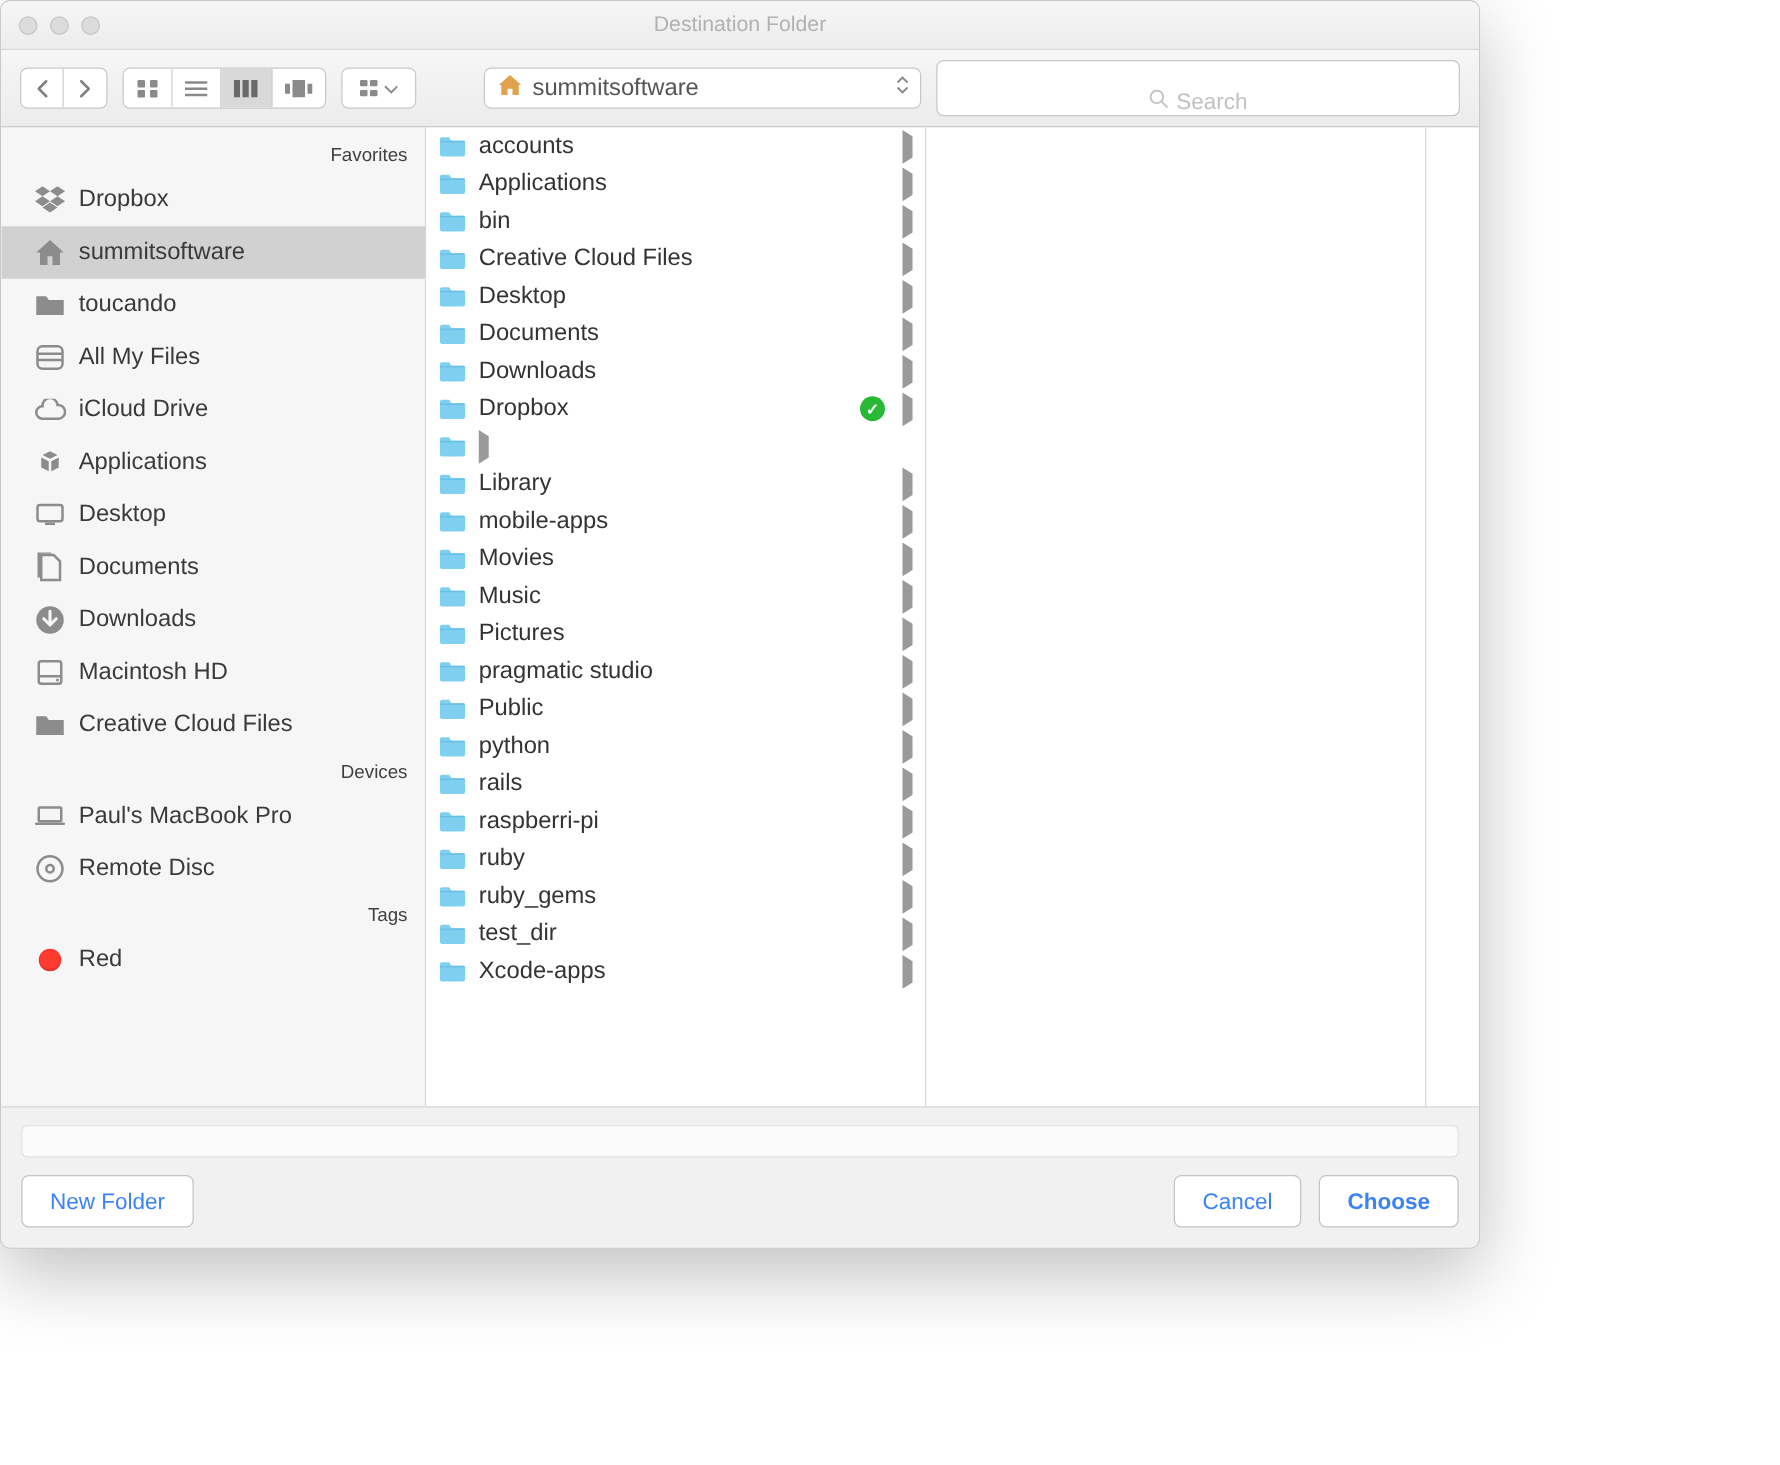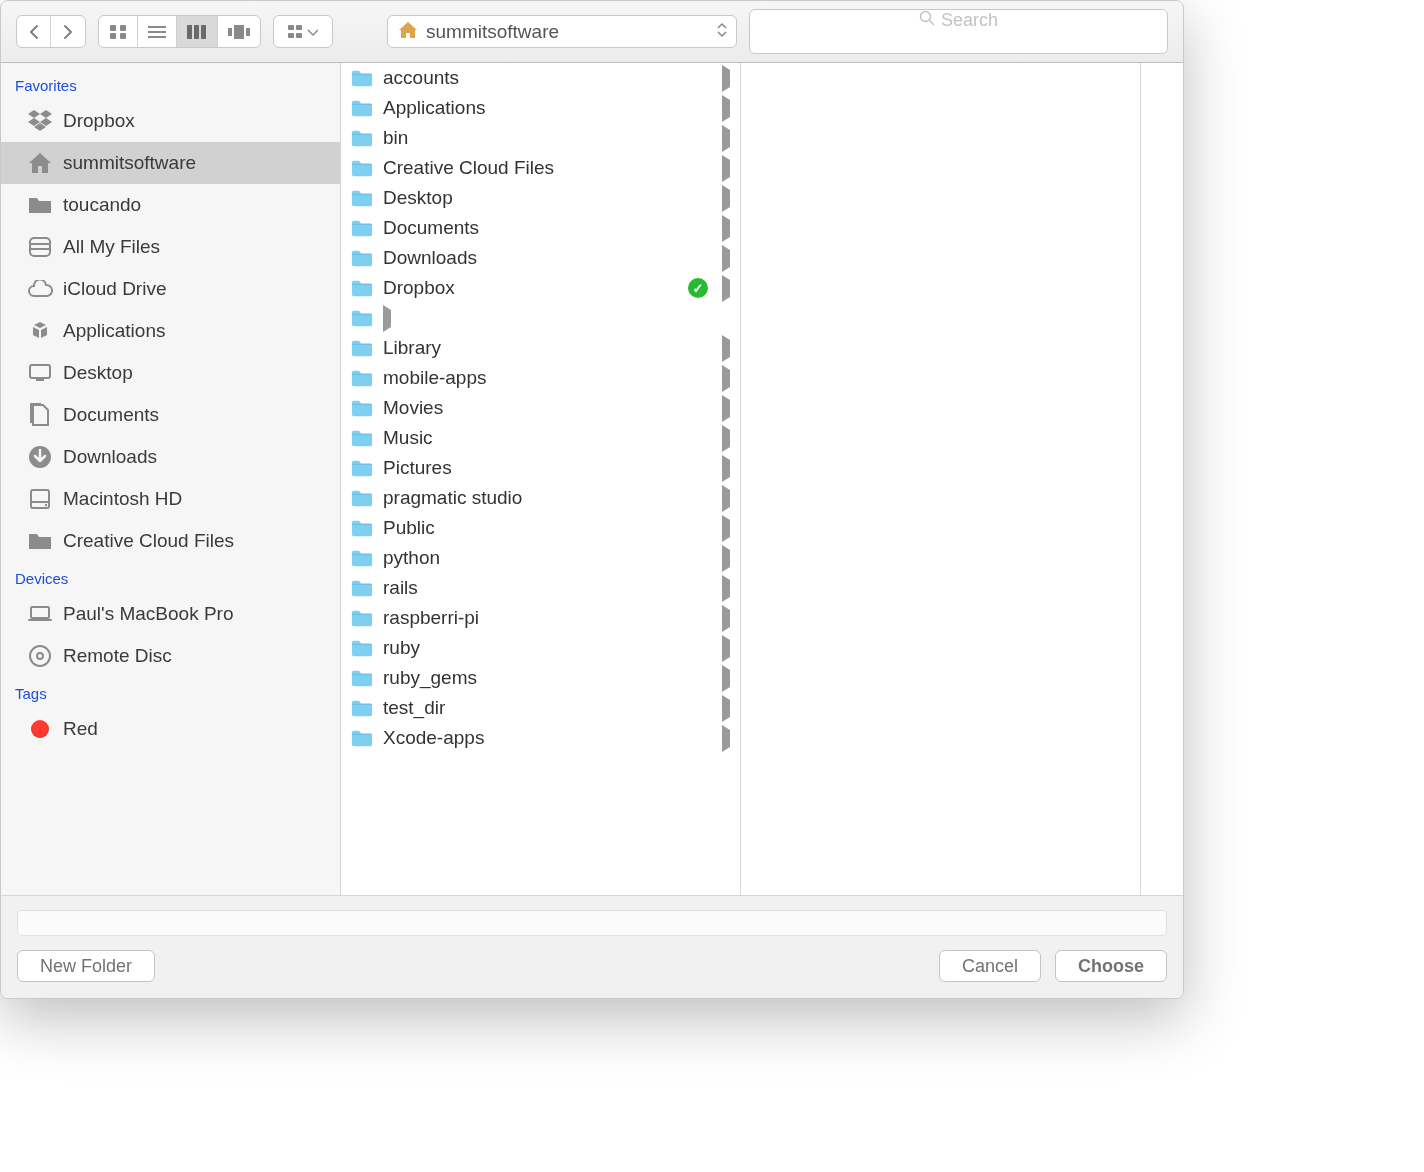--- a/index.html
+++ b/index.html
@@ -14,52 +14,60 @@
 .toolbar { height:62px; background:linear-gradient(#f6f6f6,#ececec); border-bottom:1px solid #bdbdbd; display:flex; align-items:center; padding:0 15px; gap:12px; }
 .seg { display:flex; border:1px solid #c8c8c8; border-radius:6px; overflow:hidden; background:#fff; height:33px; }
 .seg > div { display:flex; align-items:center; justify-content:center; border-right:1px solid #d0d0d0; padding:0 10px; }
 .seg > div:last-child { border-right:none; }
 .seg > div.active { background:#d9d9d9; }
 .nav-arrow { width:34px; }
 .nav-arrow svg, .view svg, .arrange svg { display:block; }
 .pathctrl { flex:0 0 350px; height:33px; border:1px solid #c8c8c8; border-radius:6px; background:#fff; display:flex; align-items:center; padding:0 10px; position:relative; }
 .pathctrl .label { font-size:19px; color:#555; margin-left:8px; }
 .pathctrl .stepper { position:absolute; right:8px; }
-.searchbox { flex:1; height:45px; border:1px solid #c8c8c8; border-radius:6px; background:#fff; display:flex; align-items:flex-start; justify-content:center; gap:6px; }
+.searchbox { flex:1; height:45px; border:1px solid #c8c8c8; border-radius:6px; background:#fff; display:flex; align-items:flex-end; justify-content:center; gap:6px; }
 .searchbox .ph { font-size:18px; color:#c2c2c2; }
 
 .body { flex:1; display:flex; min-height:0; }
 .sidebar { width:340px; background:#f6f6f6; border-right:1px solid #d6d6d6; overflow-y:auto; padding-top:6px; }
-.section-title { font-size:15px; color:#1d4ed8; padding:8px 14px 6px; }
+.section-title { font-size:15px; color:#404040; padding:8px 14px 6px;text-align:right; }
 .sb-item { display:flex; align-items:center; gap:10px; padding:5px 14px 5px 26px; font-size:19px; color:#3a3a3a; height:42px; }
 .sb-item.selected { background:#d1d1d1; }
 .sb-item .ic { width:26px; height:26px; display:flex; align-items:center; justify-content:center; flex-shrink:0; }
 .tag-dot { width:18px; height:18px; border-radius:50%; background:#ff3b30; box-shadow:inset 0 -1px 2px rgba(0,0,0,.2); }
 
 .columns { flex:1; display:flex; background:#fff; min-width:0; }
 .col { width:400px; border-right:1px solid #d8d8d8; overflow-y:auto; }
 .col-row { display:flex; align-items:center; height:30px; padding:0 10px; font-size:19px; color:#333; gap:10px; position:relative; }
 .col-row .fi { width:22px; height:18px; display:flex; align-items:center; justify-content:center; flex-shrink:0; }
 .col-row .nm { flex:1; white-space:nowrap; overflow:hidden; text-overflow:ellipsis; }
 .col-row .chev { color:#929292; font-size:15px; }
 .sync { width:20px; height:20px; background:#2ab934; border-radius:50%; display:flex; align-items:center; justify-content:center; color:#fff; font-size:13px; font-weight:bold; margin-right:4px; }
 
 .bottombar { background:#f1f1f1; border-top:1px solid #d6d6d6; padding:14px 16px 16px; }
 .pathstrip { height:26px; background:#fbfbfb; border:1px solid #e1e1e1; border-radius:5px; margin-bottom:14px; }
 .btnrow { display:flex; align-items:center; }
-.btn { height:32px; padding:12px 22px; background:#fff; border:1px solid #c4c4c4; border-radius:6px; font-size:18px; color:#737373; display:flex; align-items:center; cursor:default; }
+.btn { height:42px; padding:12px 22px; background:#fff; border:1px solid #c4c4c4; border-radius:6px; font-size:18px; color:#3b82f6; display:flex; align-items:center; cursor:default; }
 .btnrow .spacer { flex:1; }
 .btnrow .btn+.btn { margin-left:14px;font-weight:bold; }
 .chev-tri { width:0; height:0; border-left:8px solid #9a9a9a; border-top:5px solid transparent; border-bottom:5px solid transparent; }
 </style>
 </head>
 <body>
 
 <div class="window">
 
+  <div class="titlebar">
+    <div class="traffic">
+      <div class="dot"></div>
+      <div class="dot"></div>
+      <div class="dot"></div>
+    </div>
+    <div class="title">Destination Folder</div>
+  </div>
 
   <div class="toolbar">
     <div class="seg">
       <div class="nav-arrow">
         <svg width="12" height="16" viewBox="0 0 12 16">
             <path d="M9 2 L3 8 L9 14" stroke="#808080" stroke-width="2" fill="none" stroke-linecap="round" stroke-linejoin="round"></path>
           </svg>
       </div>
       <div class="nav-arrow">
         <svg width="12" height="16" viewBox="0 0 12 16">

